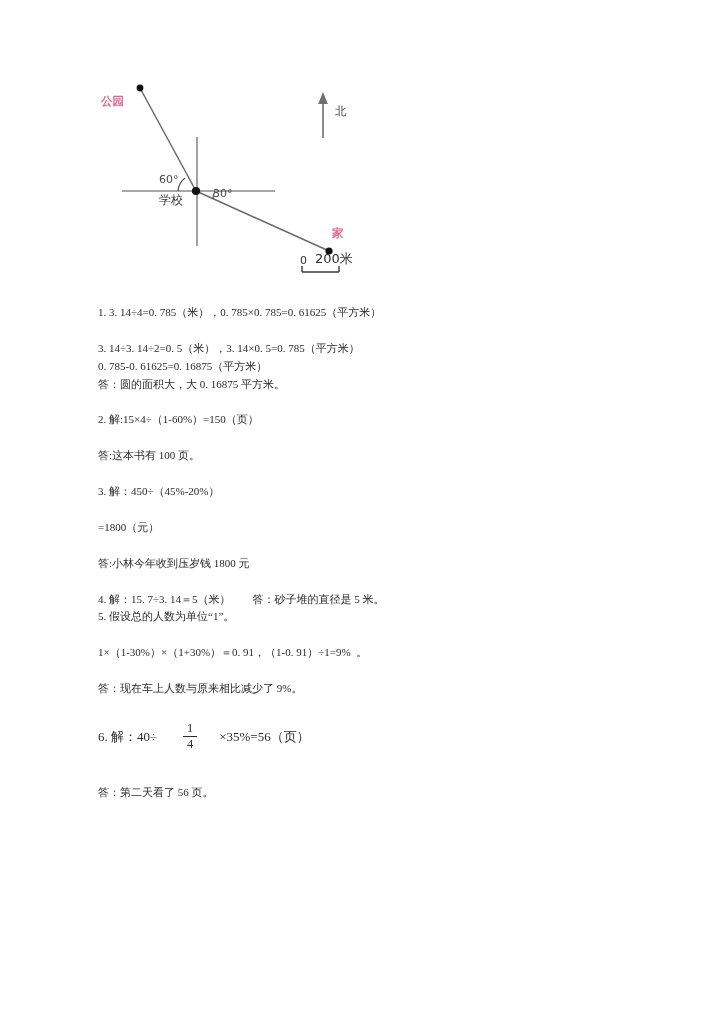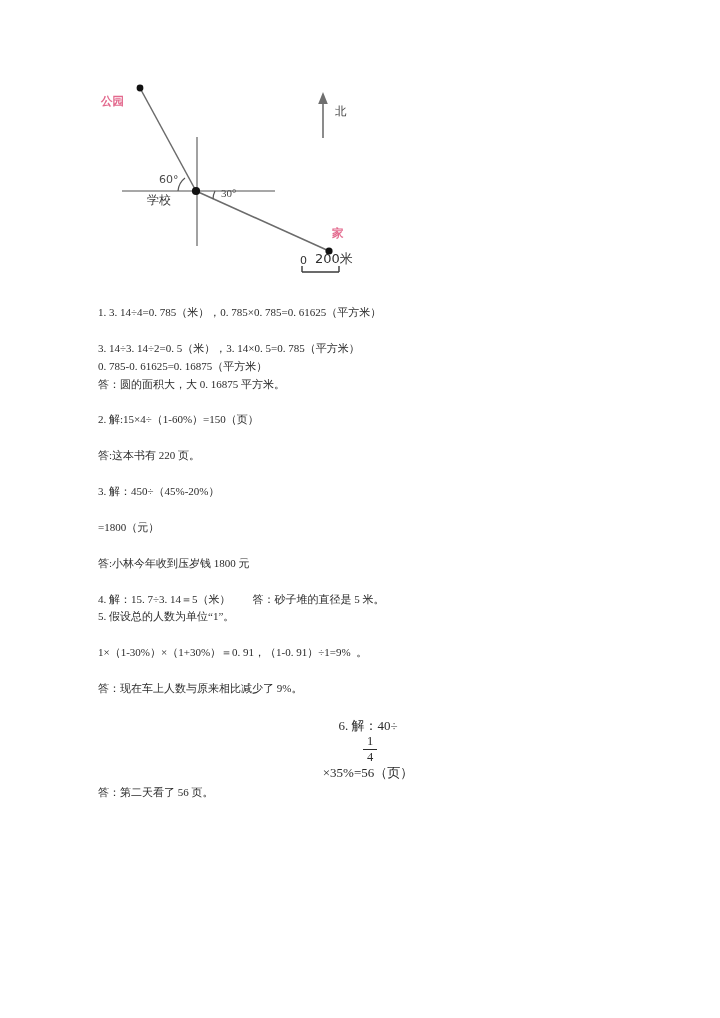--- a/index.html
+++ b/index.html
@@ -48,23 +48,23 @@
     text-align: center;
   }
   .map-label.scale-num {
     font-size: 11px;
     color: #2f2f2f;
   }
 
   #label-park   { left: 6px;   top: 36px; }
   #label-north  { left: 240px; top: 46px; }
   #label-home   { left: 237px; top: 168px; }
-  #label-school { left: 52px;  top: 134px; font-size: 12px; }
+  #label-school { left: 64px;  top: 134px; font-size: 12px; }
   #label-60     { left: 64px;  top: 114px; }
-  #label-30     { left: 126px; top: 128px; font-family: Liberation Serif, serif; }
+  #label-30     { left: 118px; top: 128px; }
   #label-zero   { left: 205px; top: 195px; }
   #label-200m   { left: 220px; top: 192px; font-size: 13px; }
 
   
   #answers-section {
     position: absolute;
     left: 98px;
     top: 305px;
     width: 540px;
   }
@@ -93,21 +93,20 @@
 
   
   .frac-line {
     font-family: "Liberation Serif", "DejaVu Serif", serif;
     font-size: 13px;
     color: #2b2b2b;
     display: flex;
     align-items: center;
     margin: 0 0 28px 0;
     height: 40px;
-    flex-direction: column;
   }
   .frac-lead { white-space: pre; }
   .frac {
     display: inline-flex;
     flex-direction: column;
     align-items: center;
     justify-content: center;
     margin: 0 22px 0 26px;
     line-height: 1.05;
     font-size: 12.5px;
@@ -175,21 +174,21 @@
 <div id="answers-section">
 
 
   <p class="ans-line">1. 3. 14÷4=0. 785（米），0. 785×0. 785=0. 61625（平方米）</p>
 
   <p class="ans-line tight">3. 14÷3. 14÷2=0. 5（米），3. 14×0. 5=0. 785（平方米）</p>
   <p class="ans-line tight">0. 785-0. 61625=0. 16875（平方米）</p>
   <p class="ans-line tight2">答：圆的面积大，大 0. 16875 平方米。</p>
 
   <p class="ans-line">2. 解:15×4÷（1-60%）=150（页）</p>
-  <p class="ans-line">答:这本书有 220 页。</p>
+  <p class="ans-line">答:这本书有 100 页。</p>
   <p class="ans-line">3. 解：450÷（45%-20%）</p>
   <p class="ans-line">=1800（元）</p>
   <p class="ans-line">答:小林今年收到压岁钱 1800 元</p>
 
   <p class="ans-line tight">4. 解：15. 7÷3. 14＝5（米）        答：砂子堆的直径是 5 米。</p>
   <p class="ans-line tight2">5. 假设总的人数为单位“1”。</p>
 
   <p class="ans-line">1×（1-30%）×（1+30%）＝0. 91，（1-0. 91）÷1=9%  。</p>
   <p class="ans-line">答：现在车上人数与原来相比减少了 9%。</p>
 

